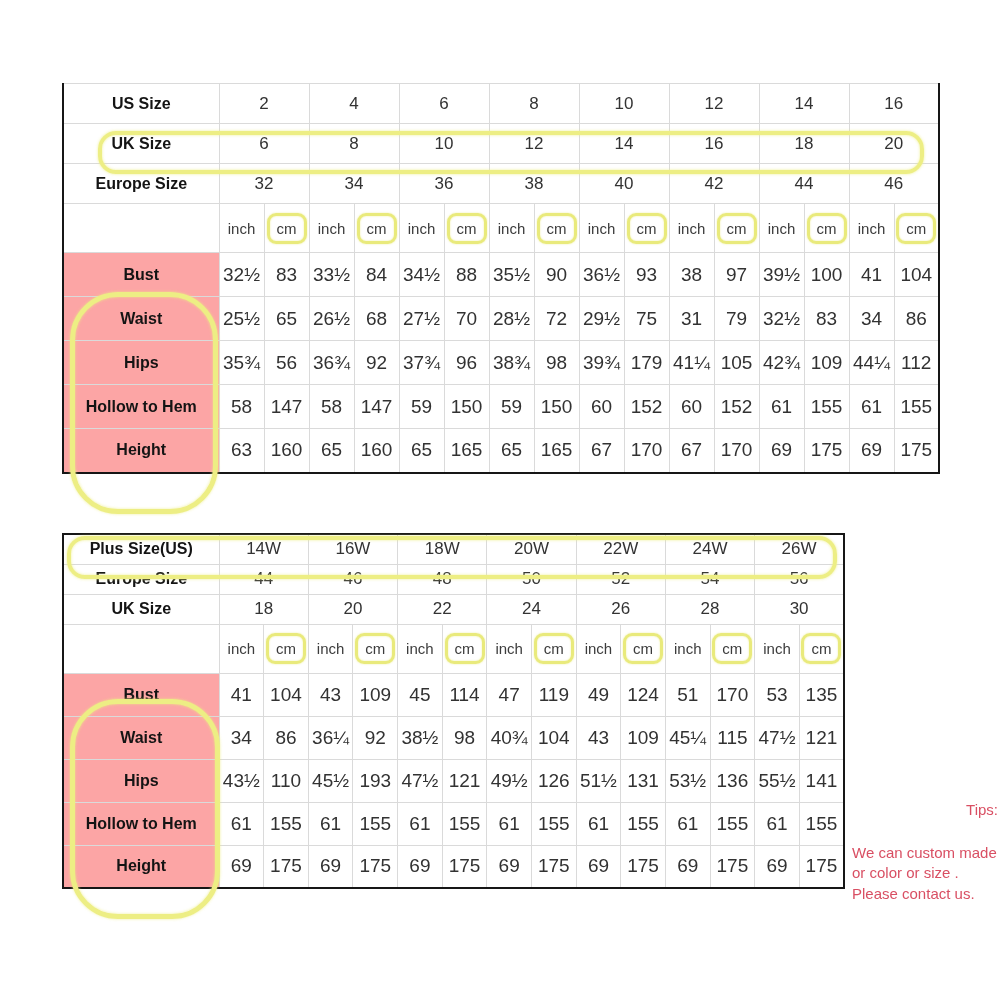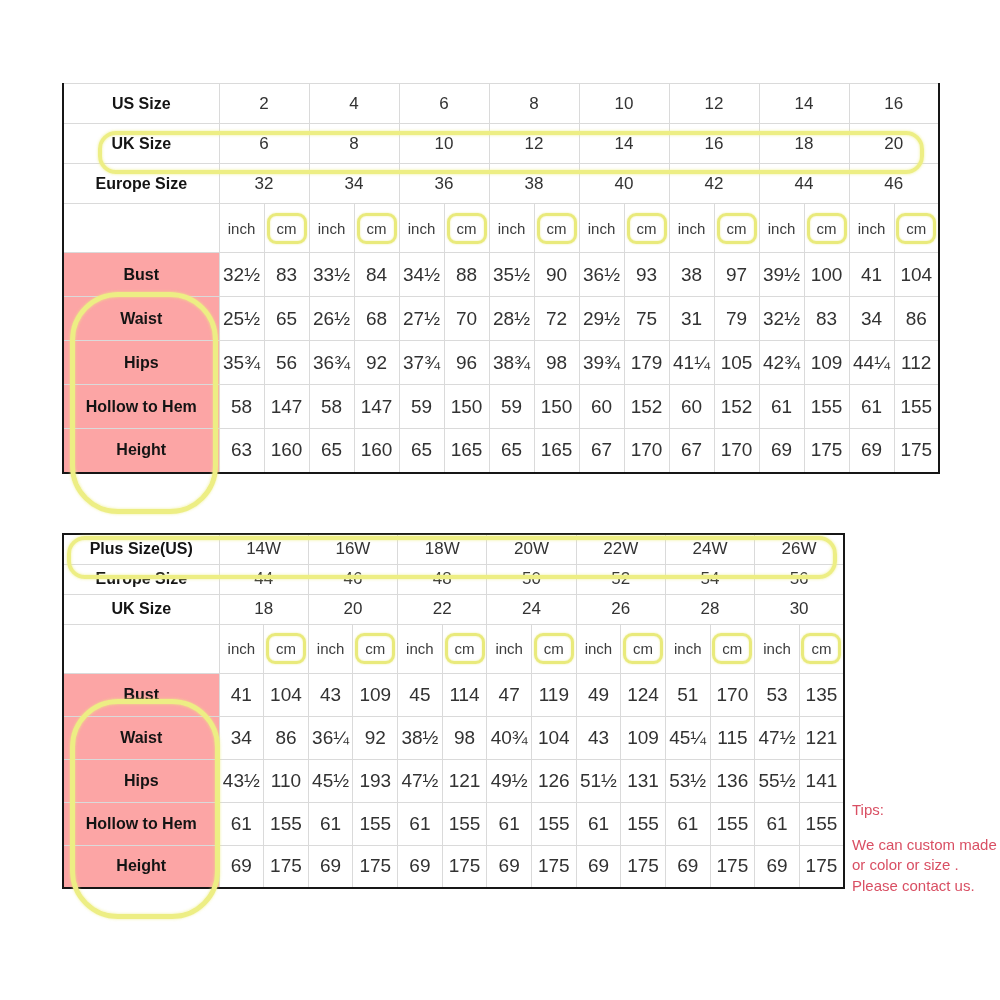--- a/index.html
+++ b/index.html
@@ -42,21 +42,21 @@
                  box-shadow:0 0 3px rgba(237,238,132,.85), inset 0 0 3px rgba(237,238,132,.85);}
   #us-highlight{left:36px;top:48px;width:818px;height:35px;}
   #plus-highlight{left:5px;top:3px;width:762px;height:35px;}
   .stadium{position:absolute;border:5px solid #edee84;border-radius:48px;pointer-events:none;
            box-shadow:0 0 3px rgba(237,238,132,.8), inset 0 0 3px rgba(237,238,132,.8);}
   #standard-stadium{left:8px;top:209px;width:138px;height:212px;}
   #plus-stadium{left:8px;top:166px;width:140px;height:210px;}
 
   
   .tips{position:absolute;left:852px;top:800px;width:146px;color:#d94f63;font-size:15px;line-height:20.5px;}
-  .tips-title{margin-bottom:14px;}
+  .tips-title{margin-bottom:22px;text-align:right;}
 </style>
 </head>
 <body>
 
 <div class="page">
 
   <section class="tbl-wrap" id="standard-wrap">
     <div id="standard-table-mount">
         <table class="size-grid">
           <colgroup>

